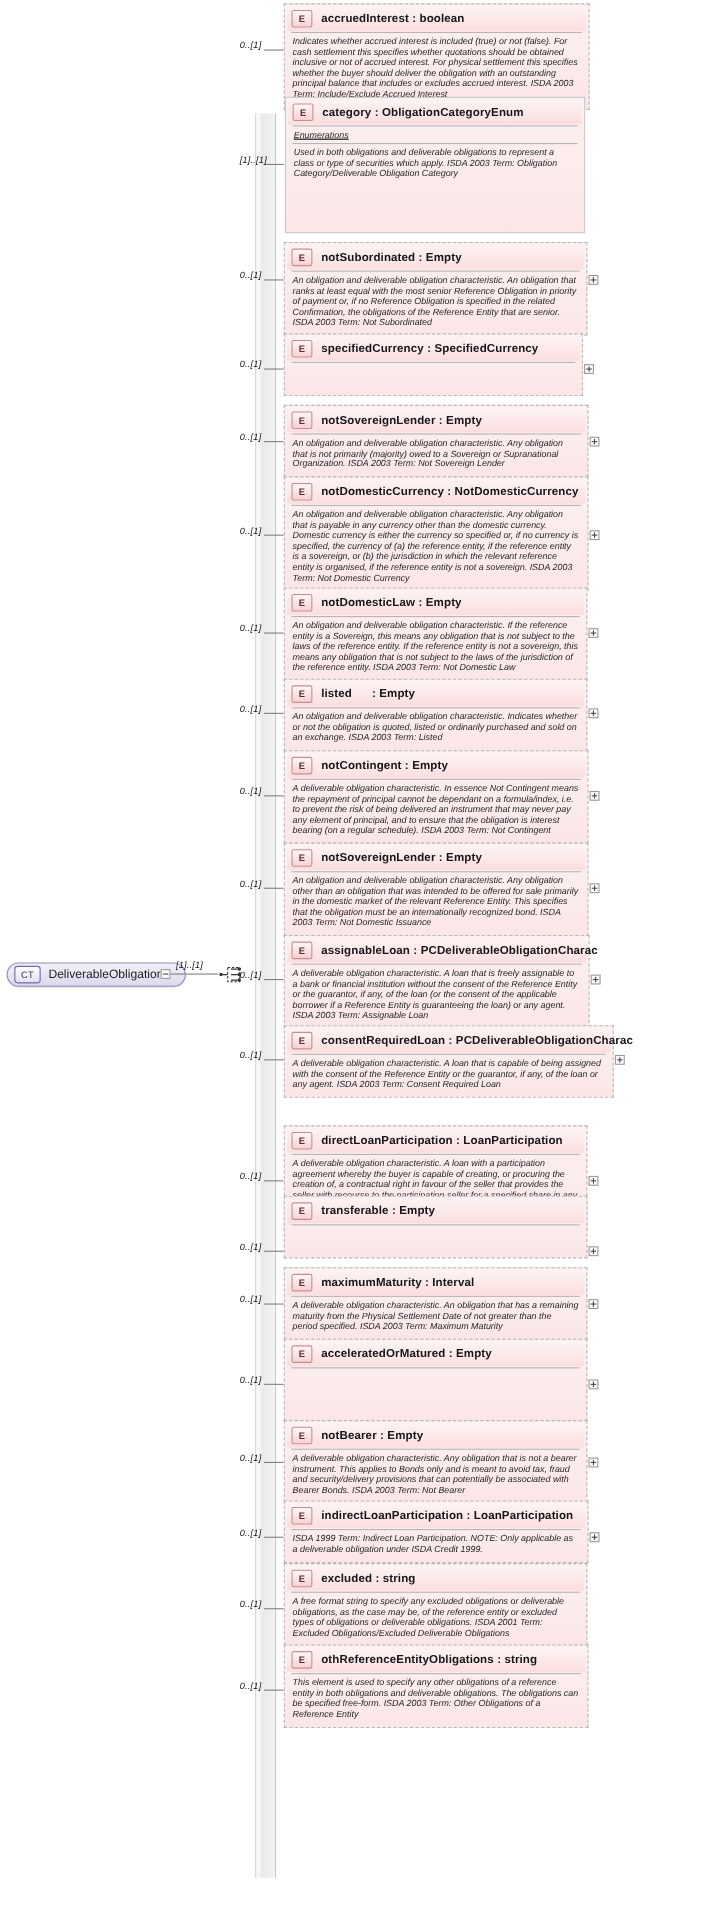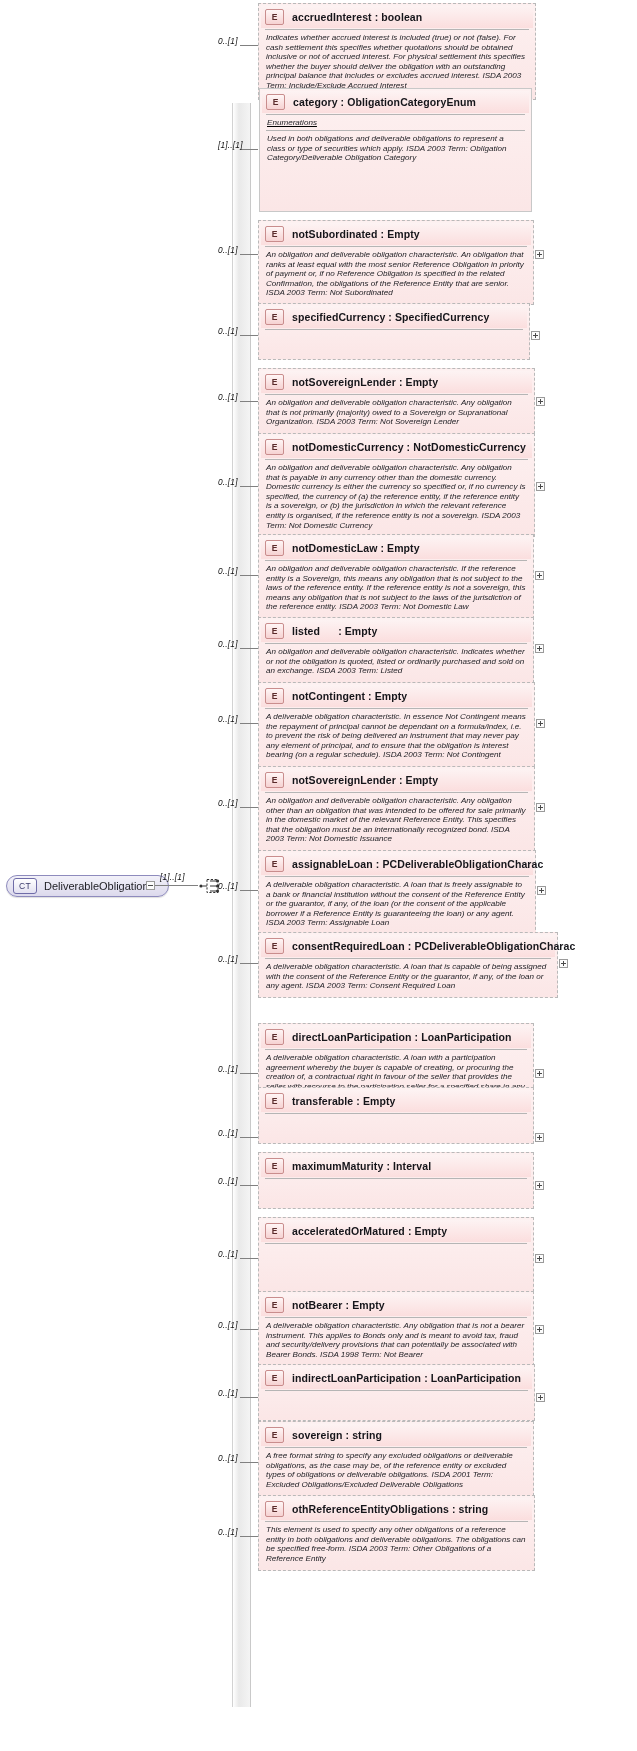--- a/index.html
+++ b/index.html
@@ -283,59 +283,61 @@
       </div>
       <div class="pm-box plus" style="left: 535px; top: 1133px;"></div>
       <div class="line hline" style="left: 240px; top: 1185px; width: 18px;"></div>
       <div class="card" style="left: 218px; top: 1176px;">0..[1]</div>
       <div class="el" style="left: 258px; top: 1152px; width: 276px; min-height: 57px;">
         <div class="el-head">
           <span class="e-badge">E</span>
           <span class="el-title"><span class="nm">maximumMaturity</span><span class="sep"> : </span><span class="ty">Interval</span></span>
         </div>
         <div class="el-sep"></div>
+        <div class="el-doc">A deliverable obligation characteristic. An obligation that has a remaining maturity from the Physical Settlement Date of not greater than the period specified. ISDA 2003 Term: Maximum Maturity</div>
       </div>
       <div class="pm-box plus" style="left: 535px; top: 1181px;"></div>
       <div class="line hline" style="left: 240px; top: 1258px; width: 18px;"></div>
       <div class="card" style="left: 218px; top: 1249px;">0..[1]</div>
       <div class="el" style="left: 258px; top: 1217px; width: 276px; min-height: 75px;">
         <div class="el-head">
           <span class="e-badge">E</span>
           <span class="el-title"><span class="nm">acceleratedOrMatured</span><span class="sep"> : </span><span class="ty">Empty</span></span>
         </div>
         <div class="el-sep"></div>
       </div>
       <div class="pm-box plus" style="left: 535px; top: 1254px;"></div>
       <div class="line hline" style="left: 240px; top: 1329px; width: 18px;"></div>
       <div class="card" style="left: 218px; top: 1320px;">0..[1]</div>
       <div class="el" style="left: 258px; top: 1291px; width: 276px; min-height: 75px;">
         <div class="el-head">
           <span class="e-badge">E</span>
           <span class="el-title"><span class="nm">notBearer</span><span class="sep"> : </span><span class="ty">Empty</span></span>
         </div>
         <div class="el-sep"></div>
-        <div class="el-doc">A deliverable obligation characteristic. Any obligation that is not a bearer instrument. This applies to Bonds only and is meant to avoid tax, fraud and security/delivery provisions that can potentially be associated with Bearer Bonds. ISDA 1998 Term: Not Bearer</div>
+        <div class="el-doc">A deliverable obligation characteristic. Any obligation that is not a bearer instrument. This applies to Bonds only and is meant to avoid tax, fraud and security/delivery provisions that can potentially be associated with Bearer Bonds. ISDA 2003 Term: Not Bearer</div>
       </div>
       <div class="pm-box plus" style="left: 535px; top: 1325px;"></div>
       <div class="line hline" style="left: 240px; top: 1397px; width: 18px;"></div>
       <div class="card" style="left: 218px; top: 1388px;">0..[1]</div>
       <div class="el" style="left: 258px; top: 1364px; width: 277px; min-height: 57px;">
         <div class="el-head">
           <span class="e-badge">E</span>
           <span class="el-title"><span class="nm">indirectLoanParticipation</span><span class="sep"> : </span><span class="ty">LoanParticipation</span></span>
         </div>
         <div class="el-sep"></div>
+        <div class="el-doc">ISDA 1999 Term: Indirect Loan Participation.  NOTE: Only applicable as a deliverable obligation under ISDA Credit 1999.</div>
       </div>
       <div class="pm-box plus" style="left: 536px; top: 1393px;"></div>
       <div class="line hline" style="left: 240px; top: 1462px; width: 18px;"></div>
       <div class="card" style="left: 218px; top: 1453px;">0..[1]</div>
       <div class="el" style="left: 258px; top: 1421px; width: 276px; min-height: 75px;">
         <div class="el-head">
           <span class="e-badge">E</span>
-          <span class="el-title"><span class="nm">sovereign</span><span class="sep"> : </span><span class="ty">string</span></span>
+          <span class="el-title"><span class="nm">excluded</span><span class="sep"> : </span><span class="ty">string</span></span>
         </div>
         <div class="el-sep"></div>
         <div class="el-doc">A free format string to specify any excluded obligations or deliverable obligations, as the case may be, of the reference entity or excluded types of obligations or deliverable obligations. ISDA 2001 Term: Excluded Obligations/Excluded Deliverable Obligations</div>
       </div>
       <div class="line hline" style="left: 240px; top: 1536px; width: 18px;"></div>
       <div class="card" style="left: 218px; top: 1527px;">0..[1]</div>
       <div class="el" style="left: 258px; top: 1495px; width: 277px; min-height: 76px;">
         <div class="el-head">
           <span class="e-badge">E</span>
           <span class="el-title"><span class="nm">othReferenceEntityObligations</span><span class="sep"> : </span><span class="ty">string</span></span>

